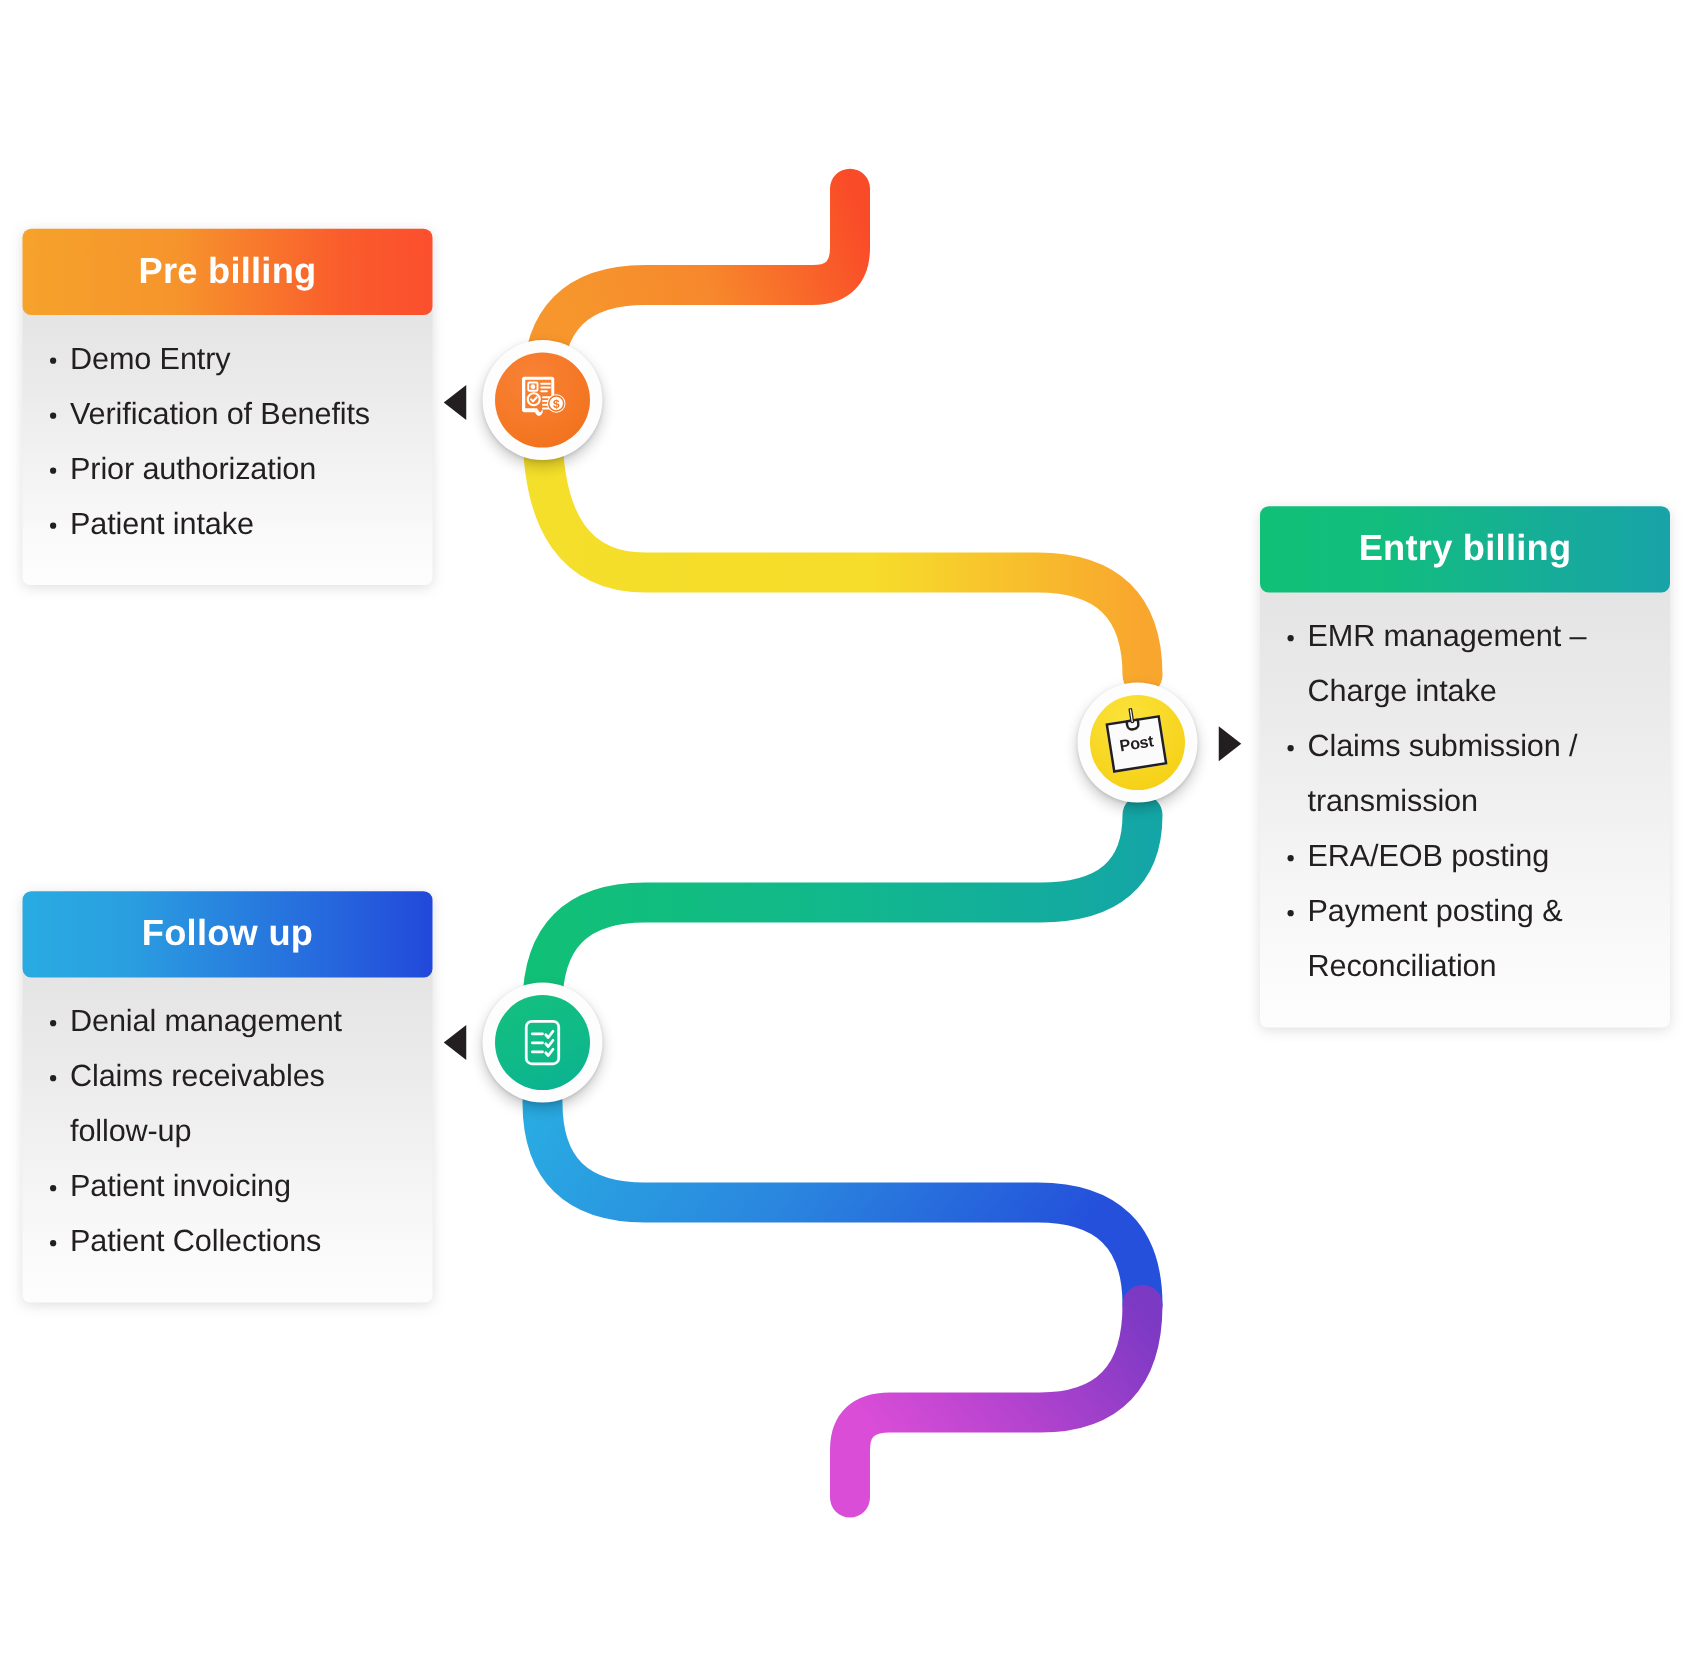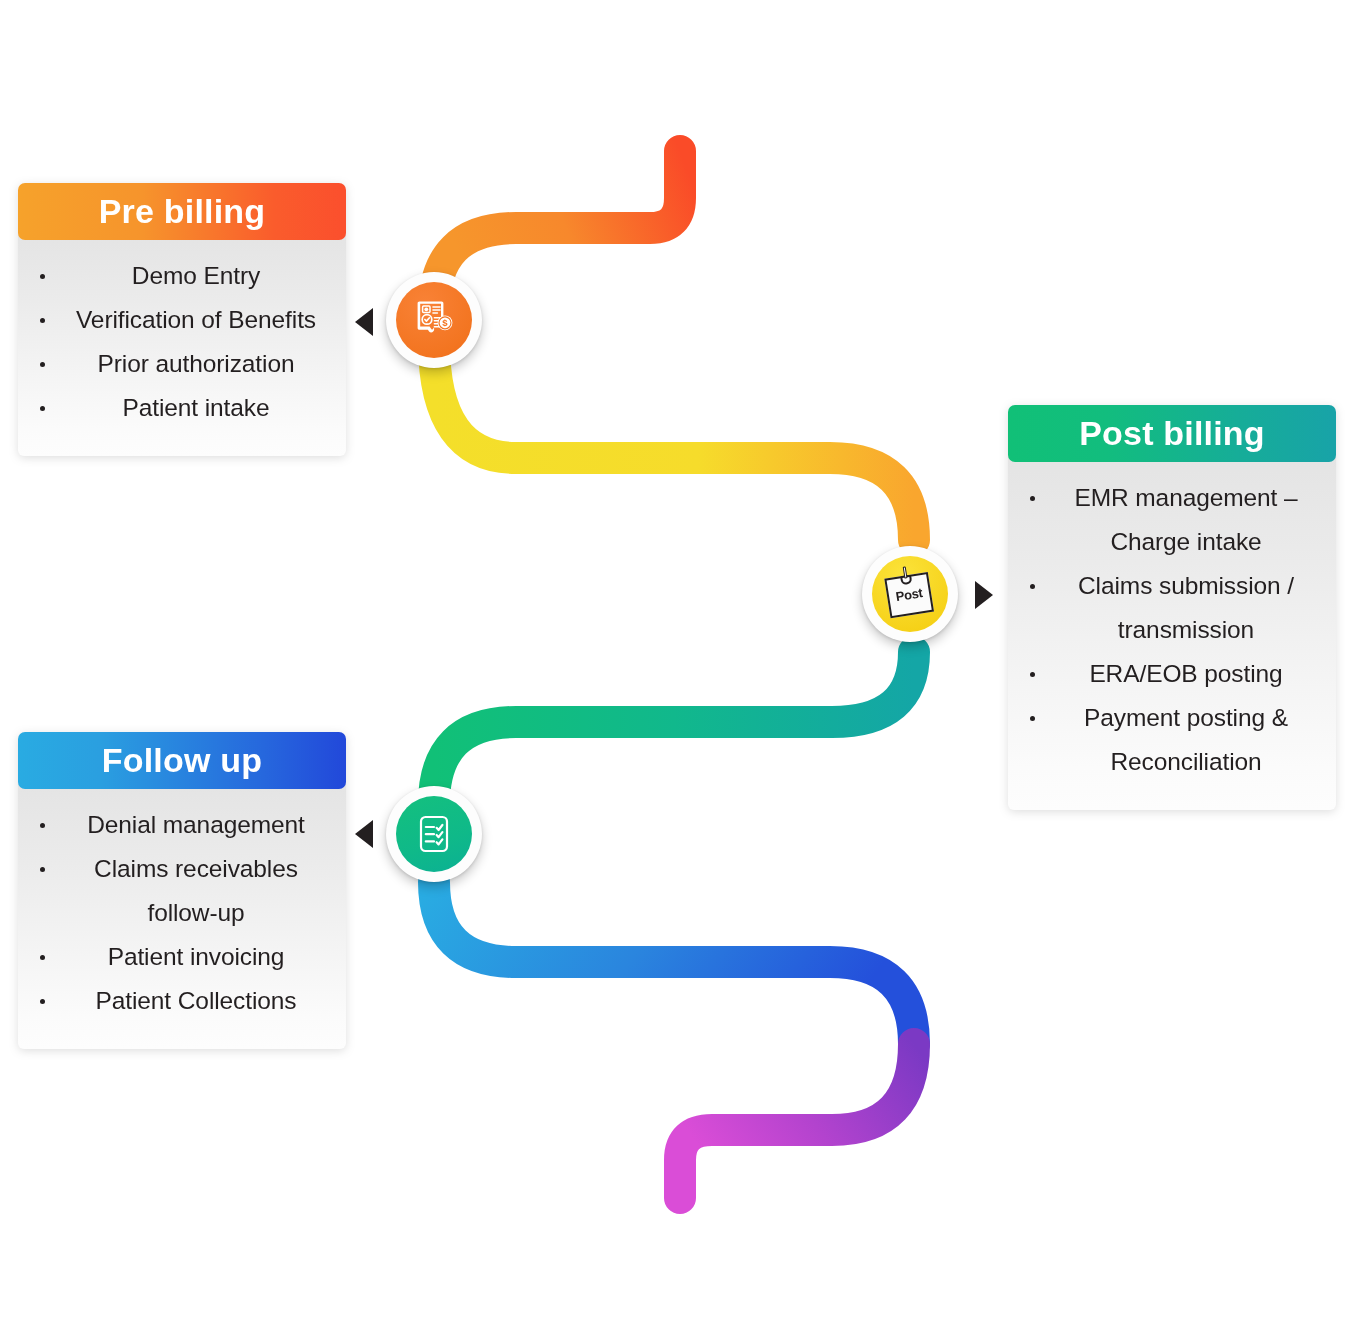--- a/index.html
+++ b/index.html
@@ -18,59 +18,59 @@
 
   
   .panel{
     position:absolute;
     width:328px;
     border-radius:8px;
     overflow:visible;
     filter:drop-shadow(0 2px 5px rgba(0,0,0,0.13));
   }
   .panel-head{
-    height:57px;
+    height:69px;
     border-radius:7px;
     display:flex;align-items:center;justify-content:center;
     color:#ffffff;
-    font-size:34px;
+    font-size:29px;
     font-weight:bold;
     letter-spacing:0.2px;
     position:relative;
     z-index:2;
   }
   .panel-body{
     margin-top:-6px;
     padding:20px 10px 26px 10px;
     border-bottom-left-radius:6px;
     border-bottom-right-radius:6px;
     background:linear-gradient(180deg,#e4e4e4 0%,#ebebeb 30%,#f4f4f4 62%,#fbfbfb 88%,#fdfdfd 100%);
     position:relative;
     z-index:1;
   }
-  .panel-body ul{list-style:none;margin:0;padding:0;text-align:center;}
+  .panel-body ul{list-style:none;margin:0;padding:0;}
   .panel-body li{
     position:relative;
     padding-left:28px;
     font-size:24.5px;
     line-height:44px;
     color:#231f20;
     letter-spacing:-0.1px;
   }
   .panel-body li::before{
     content:"";
     position:absolute;
     left:12px;top:20px;
     width:5px;height:5px;border-radius:50%;
     background:#231f20;
   }
 
   #panel-pre{left:18px;top:183px;}
   #panel-post{left:1008px;top:405px;}
-  #panel-follow{left:18px;top:713px;margin-top:19px;}
+  #panel-follow{left:18px;top:713px;}
 
   .head-pre{background:linear-gradient(90deg,#f6a22b 0%,#f6942c 38%,#fa5c2c 78%,#fb4f2d 100%);}
   .head-post{background:linear-gradient(90deg,#11c077 0%,#12bd7e 30%,#16ad98 70%,#18a3a8 100%);}
   .head-follow{background:linear-gradient(90deg,#29abe2 0%,#2a9fe0 25%,#2667dd 75%,#2248da 100%);}
 
   
   .arrow{
     position:absolute;
     width:0;height:0;
     border-top:14px solid transparent;
@@ -184,21 +184,21 @@
         <li>Demo Entry</li>
         <li>Verification of Benefits</li>
         <li>Prior authorization</li>
         <li>Patient intake</li>
       </ul>
     </div>
   </div>
   <div class="arrow arrow-left" id="arrow-pre"></div>
 
   <div class="panel" id="panel-post">
-    <div class="panel-head head-post">Post billing</div>
+    <div class="panel-head head-post">Entry billing</div>
     <div class="panel-body">
       <ul>
         <li>EMR management – Charge intake</li>
         <li>Claims submission  / transmission</li>
         <li>ERA/EOB posting</li>
         <li>Payment posting &amp; Reconciliation</li>
       </ul>
     </div>
   </div>
   <div class="arrow arrow-right" id="arrow-post"></div>

